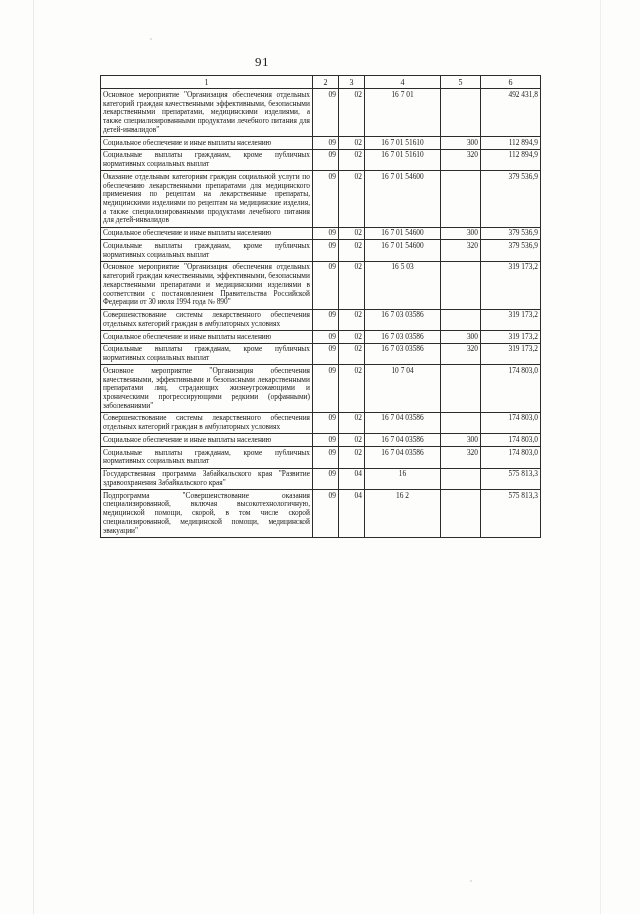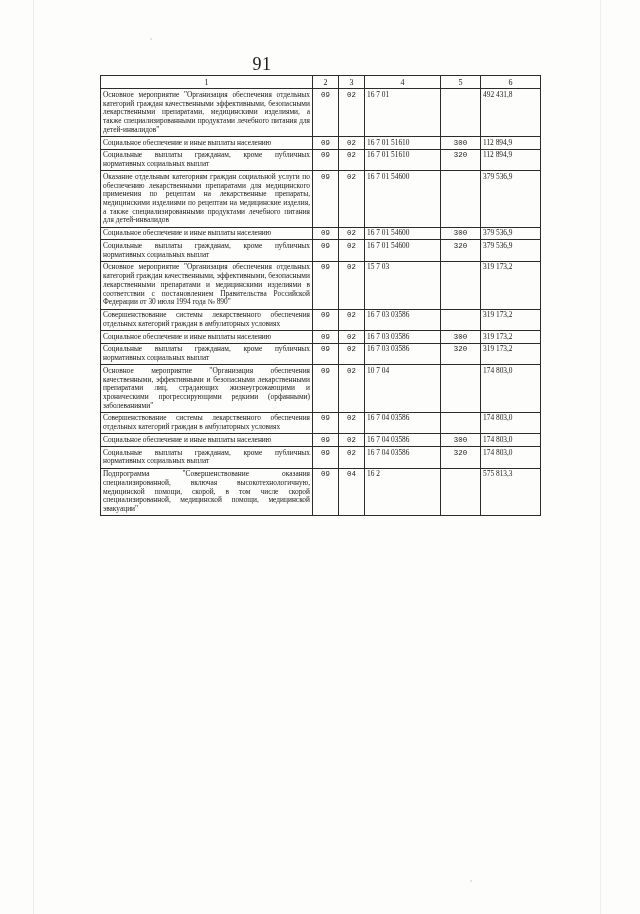--- a/index.html
+++ b/index.html
@@ -21,21 +21,21 @@
     width: 640px;
     height: 914px;
     background: #fdfdfb;
   }
   .page-number {
     position: absolute;
     top: 54px;
     left: 0;
     width: 524px;
     text-align: center;
-    font-size: 18px;
+    font-size: 13px;
     letter-spacing: 0.5px;
   }
   .table-wrap {
     position: absolute;
     left: 100px;
     top: 75px;
     width: 440px;
   }
   table.doc {
     border-collapse: collapse;
@@ -57,31 +57,30 @@
     padding-bottom: 1px;
   }
   td.c-text {
     text-align: justify;
     text-justify: inter-word;
     hyphens: manual;
     padding-left: 3px;
     padding-right: 3px;
   }
   td.c-mid {
+    text-align: right;
+    vertical-align: middle;
+  }
+  td.c-code {
     text-align: center;
     vertical-align: middle;
-    font-family: Liberation Mono, monospace;
-  }
-  td.c-code {
-    text-align: left;
-    vertical-align: middle;
     padding-left: 4px;
   }
   td.c-num {
-    text-align: left;
+    text-align: right;
     vertical-align: middle;
     padding-right: 5px;
   }
   
   col.w1 { width: 212px; }
   col.w2 { width: 26px; }
   col.w3 { width: 26px; }
   col.w4 { width: 76px; }
   col.w5 { width: 40px; }
   col.w6 { width: 60px; }
@@ -190,21 +189,21 @@
           <td class="c-mid">02</td>
           <td class="c-code">16 7 01 54600</td>
           <td class="c-mid">320</td>
           <td class="c-num">379 536,9</td>
         </tr>
 
         <tr>
           <td class="c-text">Основное мероприятие "Организация обеспечения отдельных категорий граждан качественными, эффективными, безопасными лекарственными препаратами и медицинскими изделиями в соответствии с постановлением Правительства Российской Федерации от 30 июля 1994 года № 890"</td>
           <td class="c-mid">09</td>
           <td class="c-mid">02</td>
-          <td class="c-code">15 7 03</td>
+          <td class="c-code">16 5 03</td>
           <td class="c-mid"></td>
           <td class="c-num">319 173,2</td>
         </tr>
 
         <tr>
           <td class="c-text">Совершенствование системы лекарственного обеспечения отдельных категорий граждан в амбулаторных условиях</td>
           <td class="c-mid">09</td>
           <td class="c-mid">02</td>
           <td class="c-code">16 7 03 03586</td>
           <td class="c-mid"></td>
@@ -259,20 +258,28 @@
         <tr>
           <td class="c-text">Социальные выплаты гражданам, кроме публичных нормативных социальных выплат</td>
           <td class="c-mid">09</td>
           <td class="c-mid">02</td>
           <td class="c-code">16 7 04 03586</td>
           <td class="c-mid">320</td>
           <td class="c-num">174 803,0</td>
         </tr>
 
 
+        <tr>
+          <td class="c-text">Государственная программа Забайкальского края "Развитие здравоохранения Забайкальского края"</td>
+          <td class="c-mid">09</td>
+          <td class="c-mid">04</td>
+          <td class="c-code">16</td>
+          <td class="c-mid"></td>
+          <td class="c-num">575 813,3</td>
+        </tr>
 
         <tr>
           <td class="c-text">Подпрограмма "Совершенствование оказания специализированной, включая высокотехнологичную, медицинской помощи, скорой, в том числе скорой специализированной, медицинской помощи, медицинской эвакуации"</td>
           <td class="c-mid">09</td>
           <td class="c-mid">04</td>
           <td class="c-code">16 2</td>
           <td class="c-mid"></td>
           <td class="c-num">575 813,3</td>
         </tr>
 

